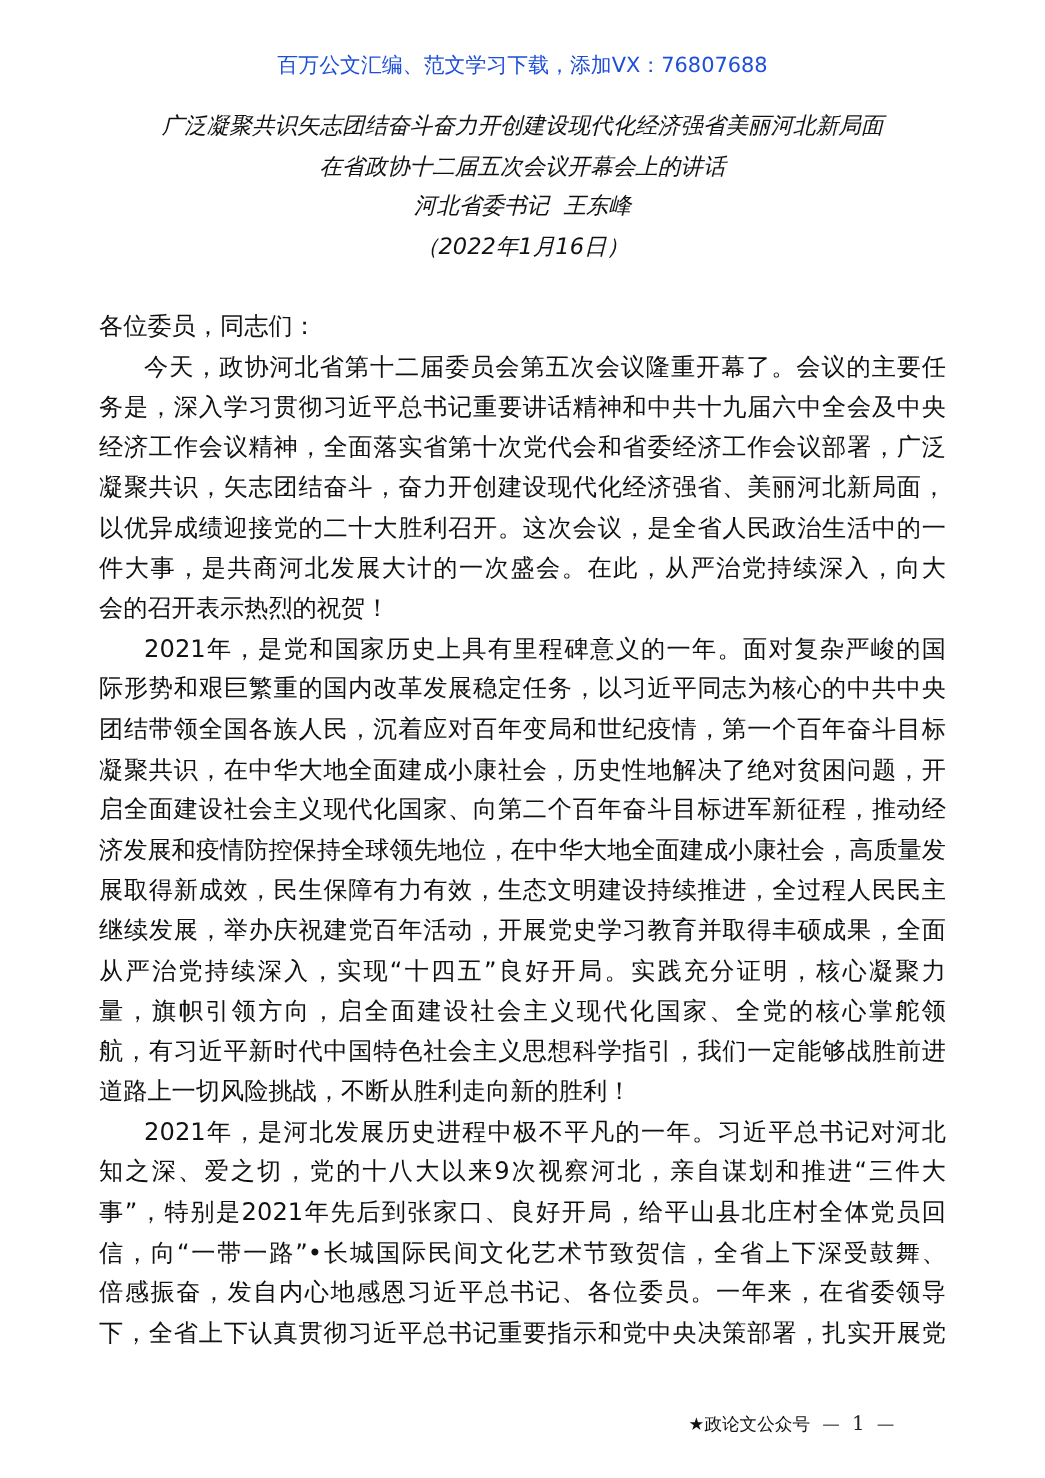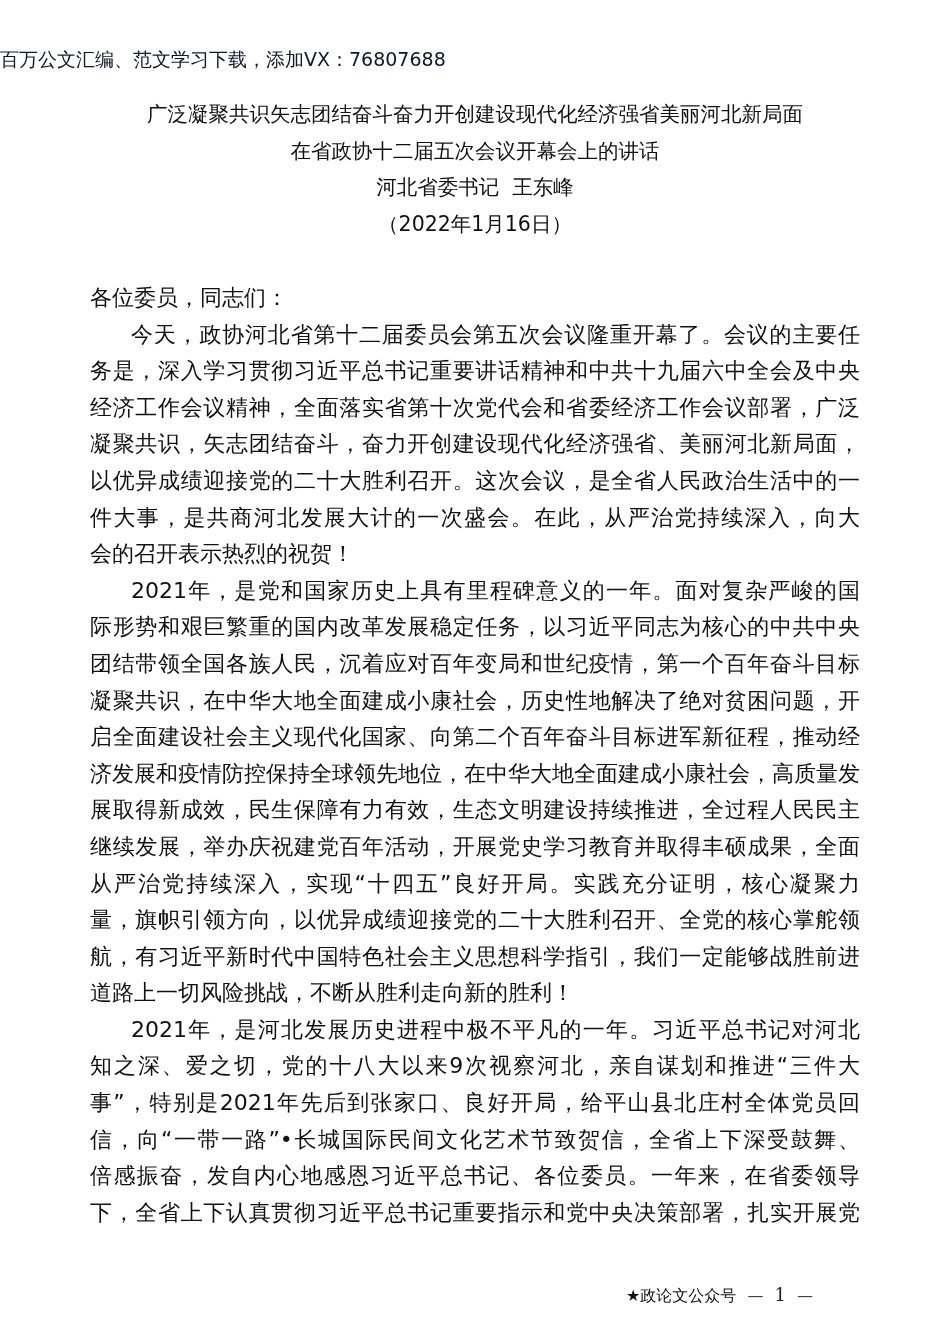--- a/index.html
+++ b/index.html
@@ -3,28 +3,28 @@
   <meta charset="utf-8">
   <style>
     html, body { margin: 0; padding: 0; background: #ffffff; }
     body {
       width: 950px; height: 1344px; position: relative; overflow: hidden;
       font-family: "DejaVu Sans", "Liberation Sans", sans-serif;
       color: #111111;
     }
     .watermark {
       position: absolute; left: 0; right: 0; top: 44px;
-      font-size: 19px; color: #0f172a; line-height: 30px;
+      text-align: center; font-size: 19px; color: #1d4ed8; line-height: 30px;
     }
     .title-block {
       position: absolute; left: 80px; right: 80px; top: 96px;
       text-align: center;
     }
     .title-line {
-      font-size: 20.5px; line-height: 36.5px; color: #111111; white-space: nowrap;
+      font-size: 20.5px; line-height: 36.5px; color: #111111; white-space: nowrap; font-style: italic;
     }
     .body-text {
       position: absolute; left: 90px; width: 770px; top: 280px;
       font-size: 22px; line-height: 36.6px;
     }
     .salutation { margin: 0; }
     .para { margin: 0; text-indent: 41px; text-align: justify; text-align-last: left; }
     .line { display: block; white-space: nowrap; text-align: justify; text-align-last: justify; }
     .line.last { text-align-last: left; }
     .footer {
@@ -62,21 +62,21 @@
   <div class="para">
     <span class="line">2021年，是党和国家历史上具有里程碑意义的一年。面对复杂严峻的国</span>
     <span class="line" style="text-indent:0">际形势和艰巨繁重的国内改革发展稳定任务，以习近平同志为核心的中共中央</span>
     <span class="line" style="text-indent:0">团结带领全国各族人民，沉着应对百年变局和世纪疫情，第一个百年奋斗目标</span>
     <span class="line" style="text-indent:0">凝聚共识，在中华大地全面建成小康社会，历史性地解决了绝对贫困问题，开</span>
     <span class="line" style="text-indent:0">启全面建设社会主义现代化国家、向第二个百年奋斗目标进军新征程，推动经</span>
     <span class="line" style="text-indent:0">济发展和疫情防控保持全球领先地位，在中华大地全面建成小康社会，高质量发</span>
     <span class="line" style="text-indent:0">展取得新成效，民生保障有力有效，生态文明建设持续推进，全过程人民民主</span>
     <span class="line" style="text-indent:0">继续发展，举办庆祝建党百年活动，开展党史学习教育并取得丰硕成果，全面</span>
     <span class="line" style="text-indent:0">从严治党持续深入，实现“十四五”良好开局。实践充分证明，核心凝聚力</span>
-    <span class="line" style="text-indent:0">量，旗帜引领方向，以优异成绩迎接党的二十大胜利召开、全党的核心掌舵领</span>
+    <span class="line" style="text-indent:0">量，旗帜引领方向，启全面建设社会主义现代化国家、全党的核心掌舵领</span>
     <span class="line" style="text-indent:0">航，有习近平新时代中国特色社会主义思想科学指引，我们一定能够战胜前进</span>
     <span class="line last" style="text-indent:0">道路上一切风险挑战，不断从胜利走向新的胜利！</span>
   </div>
 
   <div class="para">
     <span class="line">2021年，是河北发展历史进程中极不平凡的一年。习近平总书记对河北</span>
     <span class="line" style="text-indent:0">知之深、爱之切，党的十八大以来9次视察河北，亲自谋划和推进“三件大</span>
     <span class="line" style="text-indent:0">事”，特别是2021年先后到张家口、良好开局，给平山县北庄村全体党员回</span>
     <span class="line" style="text-indent:0">信，向“一带一路”•长城国际民间文化艺术节致贺信，全省上下深受鼓舞、</span>
     <span class="line" style="text-indent:0">倍感振奋，发自内心地感恩习近平总书记、各位委员。一年来，在省委领导</span>

